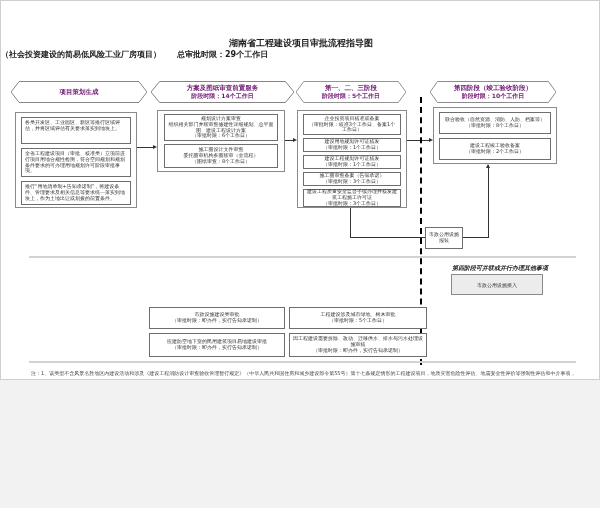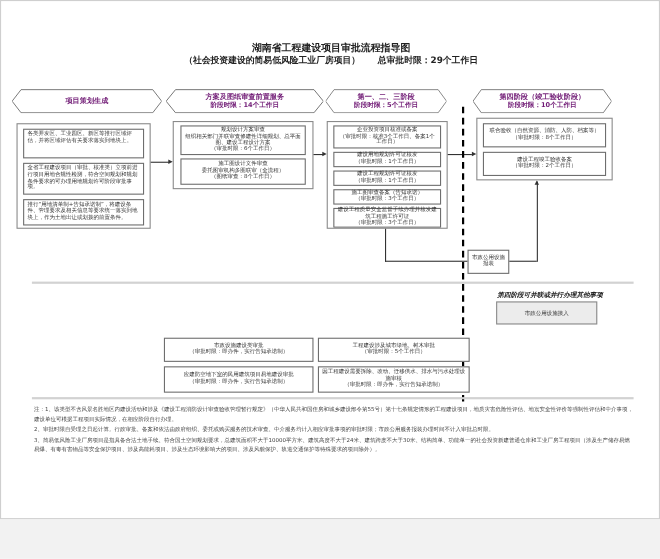--- a/index.html
+++ b/index.html
@@ -1,20 +1,20 @@
 <!DOCTYPE html>
 <html><head>
 <meta charset="utf-8">
 <style>
   * { margin:0; padding:0; box-sizing:border-box; }
   html,body { background:#f2f2f2; }
   body { font-family:"DejaVu Sans", sans-serif; }
-  .page { position:relative; width:600px; height:472px; background:#fff; border:1px solid #cfcfcf; margin:0 auto; overflow:hidden; }
+  .page { position:relative; width:600px; height:380px; background:#fff; border:1px solid #cfcfcf; margin:0 auto; overflow:hidden; }
   .t1 { position:absolute; left:0; top:36px; width:600px; text-align:center; font-size:9px; font-weight:bold; color:#222; }
-  .t2 { position:absolute; left:0; top:48px; width:600px; text-align:center; font-size:8px; font-weight:bold; color:#222; }
+  .t2 { position:absolute; left:0; top:48px; width:600px; text-align:left; font-size:8px; font-weight:bold; color:#222; }
   .chev { position:absolute; height:22px; }
   .chev svg { position:absolute; inset:0; width:100%; height:100%; }
   .chev .lbl { position:absolute; inset:0; display:flex; flex-direction:column; align-items:center; justify-content:center; font-weight:bold; color:#701a75; line-height:1.25; }
   .chev .l1 { font-size:6.5px; }
   .chev .l2 { font-size:6px; }
   .obox { position:absolute; border:1px solid #8a8a8a; background:#fff; }
   .ibox { position:absolute; border:1px solid #6e6e6e; background:#fff; font-size:5px; line-height:1.15; color:#333; padding:2px 3px; }
   .ibox.c { text-align:center; display:flex; flex-direction:column; justify-content:center; }
   .ibox.l { text-align:left; }
   .ln { position:absolute; background:#333; }

